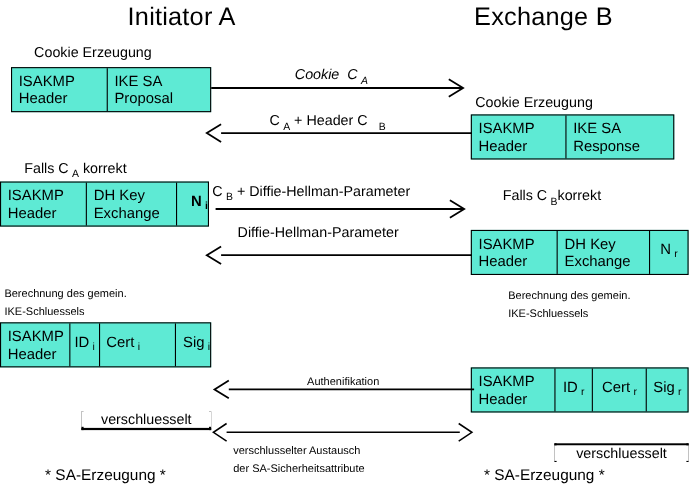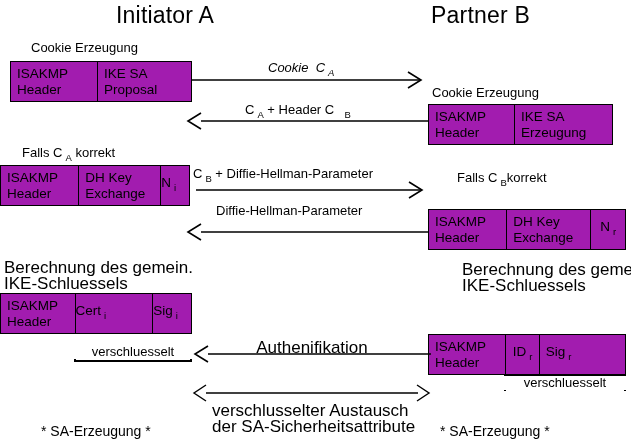--- a/index.html
+++ b/index.html
@@ -4,42 +4,42 @@
 <style>
   html,body{margin:0;padding:0;background:#ffffff;}
   body{
     width:631px;height:447px;position:relative;overflow:hidden;
     font-family:"Liberation Sans","DejaVu Sans",sans-serif;
     color:#000000;
   }
   .abs{position:absolute;}
   .ttl{font-size:23px;letter-spacing:0.2px;white-space:nowrap;}
   .lbl{font-size:13px;white-space:nowrap;line-height:15px;}
-  .lbl2{font-size:17px;white-space:nowrap;line-height:16px;}
-  .boxrow{position:absolute;display:flex;border:1.6px solid #000;background:#a21caf;box-sizing:border-box;}
+  .lbl2{font-size:10px;white-space:nowrap;line-height:16px;}
+  .boxrow{position:absolute;display:flex;border:1.6px solid #000;background:#5eead4;box-sizing:border-box;}
   .cell{
     box-sizing:border-box;display:flex;align-items:center;
     font-size:13.5px;line-height:16px;white-space:nowrap;
     padding:2px 5px 2px 6px;
   }
   .cell + .cell{border-left:1.6px solid #000;}
   .cell .two{display:block;}
   .sub{font-size:9.5px;vertical-align:sub;padding-left:3px;}
   .arrowsvg{position:absolute;overflow:visible;}
-  .brk{position:absolute;}
+  .brk{position:absolute;margin-top:29px;}
   .brk .bl,.brk .br{position:absolute;width:1.6px;background:#000;}
   .brk .bar{position:absolute;height:1.6px;background:#000;left:0;right:0;}
   .brk .txt{position:absolute;left:0;right:0;text-align:center;font-size:13px;line-height:14px;top:-1px;background:#fff;}
   .ctr{text-align:center;}
 </style>
 </head>
 <body>
 
 <div class="abs ttl" style="left:116px;top:2px;">Initiator A</div>
-<div class="abs ttl" style="left:431px;top:2px;">Partner B</div>
+<div class="abs ttl" style="left:431px;top:2px;">Exchange B</div>
 
 <div class="abs lbl" style="left:31px;top:40px;">Cookie Erzeugung</div>
 
 <div class="boxrow" style="left:10px;top:61px;width:182px;height:41px;">
   <div class="cell" style="width:87px;">
     <span class="two">
       <span>ISAKMP</span><br>
       <span>Header</span>
     </span>
   </div>
@@ -61,41 +61,44 @@
       <span>ISAKMP</span><br>
       <span>Header</span>
     </span>
   </div>
   <div class="cell" style="width:83px;">
     <span class="two">
       <span>DH Key</span><br>
       <span>Exchange</span>
     </span>
   </div>
-  <div class="cell" style="width:29px;justify-content:flex-start;padding:0;">
+  <div class="cell" style="width:29px;justify-content:flex-end;padding:0;font-weight:bold;">
     <span><span>N</span><span class="sub">i</span></span>
   </div>
 </div>
 
 <div class="abs lbl2" style="left:4px;top:260px;">
   <span>Berechnung des gemein.</span><br>
   <span>IKE-Schluessels</span>
 </div>
 
 <div class="boxrow" style="left:0px;top:293px;width:192px;height:41px;">
   <div class="cell" style="width:74px;">
     <span class="two">
       <span>ISAKMP</span><br>
       <span>Header</span>
     </span>
   </div>
-  <div class="cell" style="width:46px;justify-content:flex-start;padding:0;">
+  <div class="cell" style="width:33px;justify-content:center;padding:0;">
+    <span><span>ID</span><span class="sub">i</span></span>
+  </div>
+  <div class="cell" style="width:46px;justify-content:flex-end;padding:0;">
     <span><span>Cert</span><span class="sub">i</span></span>
   </div>
-  <div class="cell" style="width:39px;justify-content:flex-start;padding:0;margin-left:32px;">
+  <div class="cell" style="width:39px;justify-content:flex-end;padding:0;margin-left:32px;">
     <span><span>Sig</span><span class="sub">i</span></span>
   </div>
 </div>
 
 <div class="brk" style="left:74px;top:345px;width:118px;height:17px;">
   <div class="bar" style="bottom:0;"></div>
   <div class="bl" style="left:0;top:0;height:17px;"></div>
   <div class="br" style="right:0;top:0;height:17px;"></div>
   <div class="txt" style="top:0px;">verschluesselt</div>
 </div>
@@ -107,21 +110,21 @@
 <div class="boxrow" style="left:428px;top:104px;width:185px;height:41px;">
   <div class="cell" style="width:86px;">
     <span class="two">
       <span>ISAKMP</span><br>
       <span>Header</span>
     </span>
   </div>
   <div class="cell" style="width:99px;">
     <span class="two">
       <span>IKE SA</span><br>
-      <span>Erzeugung</span>
+      <span>Response</span>
     </span>
   </div>
 </div>
 
 <div class="abs lbl" style="left:457px;top:170px;">
   <span>Falls C</span><span class="sub">B</span><span>korrekt</span>
 </div>
 
 <div class="boxrow" style="left:428px;top:209px;width:198px;height:41px;">
   <div class="cell" style="width:78px;">
@@ -148,20 +151,23 @@
 
 <div class="boxrow" style="left:428px;top:334px;width:198px;height:41px;">
   <div class="cell" style="width:76px;">
     <span class="two">
       <span>ISAKMP</span><br>
       <span>Header</span>
     </span>
   </div>
   <div class="cell" style="width:34px;justify-content:center;padding:0;">
     <span><span>ID</span><span class="sub">r</span></span>
+  </div>
+  <div class="cell" style="width:50px;justify-content:center;padding:0;">
+    <span><span>Cert</span><span class="sub">r</span></span>
   </div>
   <div class="cell" style="width:38px;justify-content:center;padding:0;">
     <span><span>Sig</span><span class="sub">r</span></span>
   </div>
 </div>
 
 <div class="brk" style="left:504px;top:374px;width:122px;height:17px;">
   <div class="bar" style="top:0;"></div>
   <div class="bl" style="left:0;top:0;height:17px;"></div>
   <div class="br" style="right:0;top:0;height:17px;"></div>

